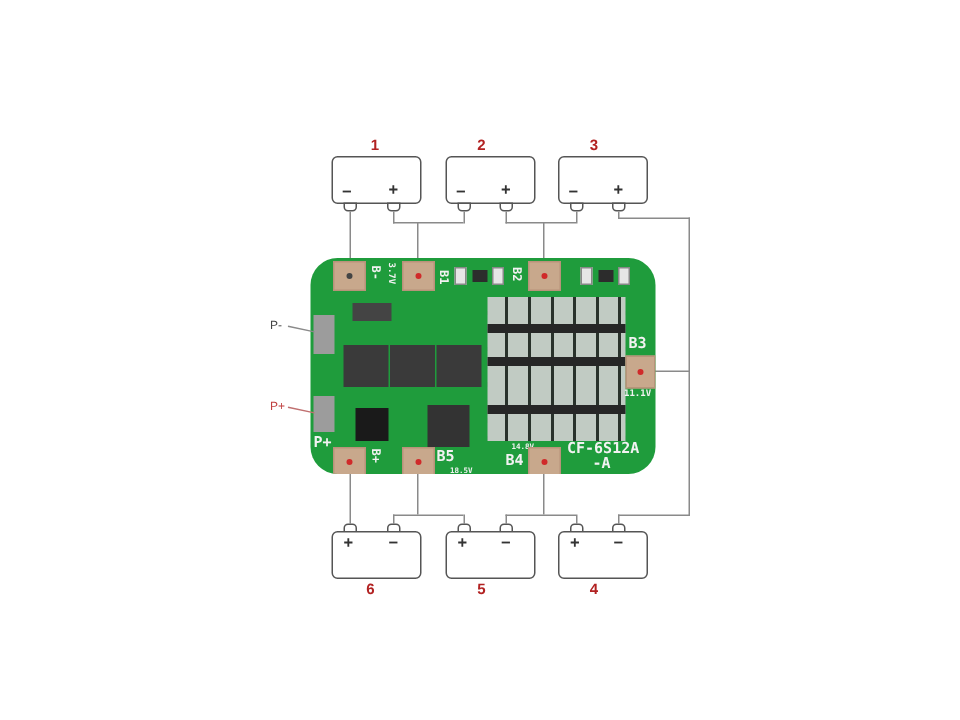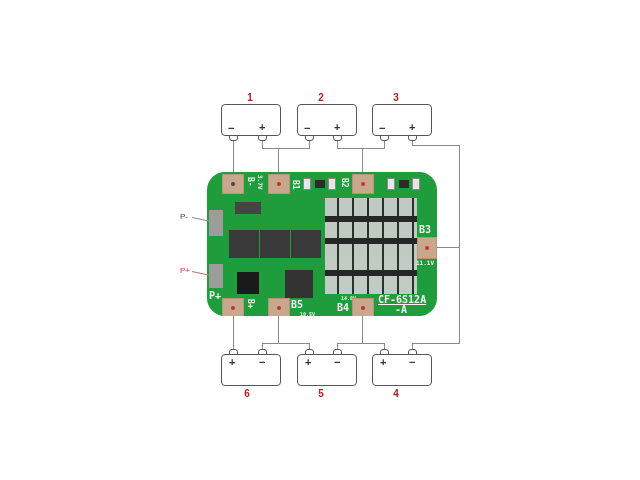--- a/index.html
+++ b/index.html
@@ -125,21 +125,21 @@
   <div class="pad" style="left:61px;top:126px;">
       <div class="dot"></div>
     </div>
   <div class="silk" style="left:84px;top:127px;font-size:10px;">B5</div>
   <div class="silk" style="left:93px;top:139px;font-size:5px;">18.5V</div>
   <div class="silk" style="left:130px;top:130px;font-size:10px;">B4</div>
   <div class="silk" style="left:134px;top:123px;font-size:5px;">14.8V</div>
   <div class="pad" style="left:145px;top:126px;">
       <div class="dot"></div>
     </div>
-  <div class="silk" style="left:171px;top:122px;font-size:10px;text-decoration:underline;">CF-6S12A</div>
+  <div class="silk" style="left:171px;top:122px;font-size:10px;">CF-6S12A</div>
   <div class="silk" style="left:188px;top:132px;font-size:10px;">-A</div>
 </div>
 
 <div class="lbl" style="left:180px;top:212px;">P-</div>
 <div class="wire" style="left:192px;top:217px;width:18px;height:1px;transform:rotate(12deg);transform-origin:left;"></div>
 <div class="lbl" style="left:180px;top:266px;color:#c04040;">P+</div>
 <div class="wire red" style="left:192px;top:271px;width:18px;height:1px;transform:rotate(12deg);transform-origin:left;"></div>
 
 <div>
   <div class="wire" style="left:233px;top:316px;width:1.3px;height:33px;"></div>

